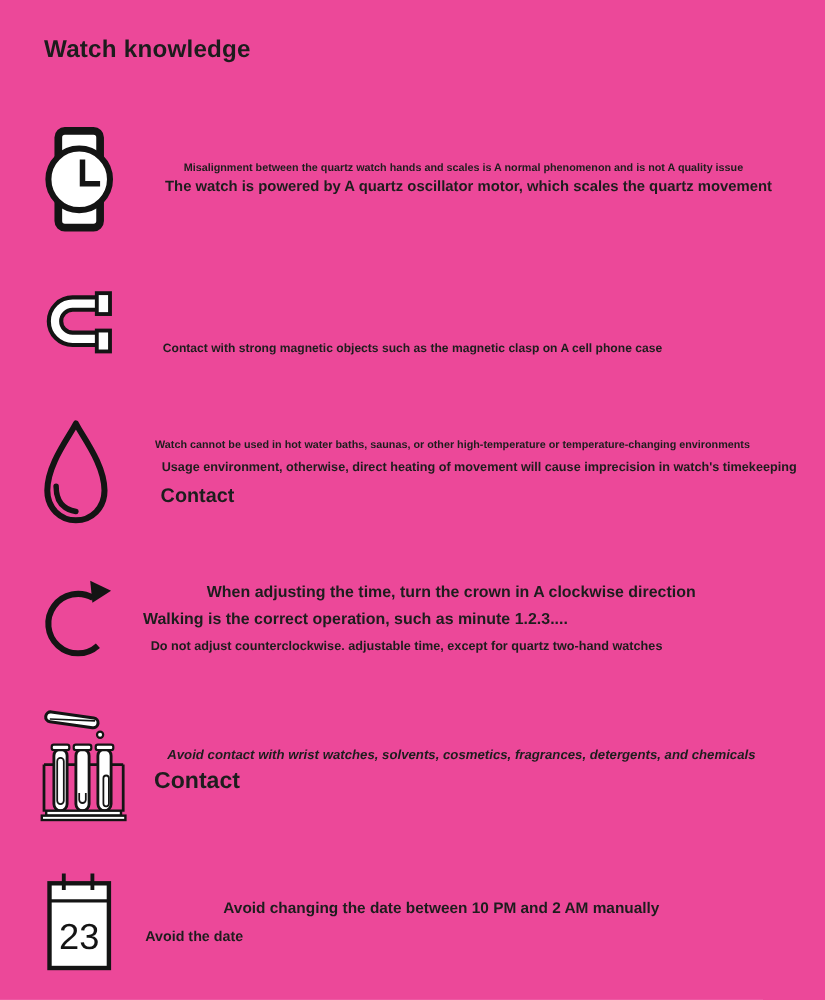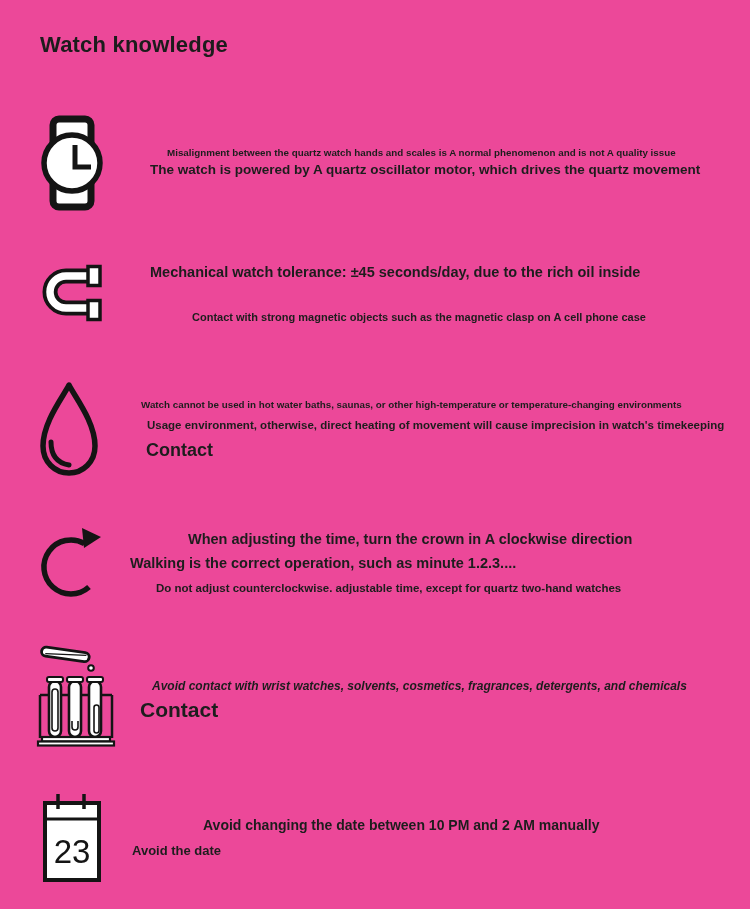--- a/index.html
+++ b/index.html
@@ -14,31 +14,31 @@
   .icon svg{display:block;}
 
   
   .i1{left:40px;top:115px;}
   .s1l1{left:167px;top:147px;font-size:9.8px;}
   .s1l2{left:150px;top:162px;font-size:13.5px;}
   
   .i2{left:38px;top:262px;}
   .s2l1{left:150px;top:264px;font-size:14.5px;}
   .s2l2{left:157px;top:287px;font-size:12.5px;}
-  .s2l3{left:148px;top:311px;font-size:11px;margin-left:44px;}
+  .s2l3{left:148px;top:311px;font-size:11px;}
   
   .i3{left:38px;top:380px;}
   .s3l1{left:141px;top:399px;font-size:9.8px;}
   .s3l2{left:147px;top:419px;font-size:11.5px;}
   .s3l3{left:146px;top:440px;font-size:18px;}
   
   .i4{left:40px;top:523px;}
   .s4l1{left:188px;top:531px;font-size:14.5px;}
   .s4l2{left:130px;top:555px;font-size:14.5px;}
-  .s4l3{left:156px;top:582px;font-size:11.5px;}
+  .s4l3{left:137px;top:582px;font-size:11.5px;}
   
   .i5{left:36px;top:645px;}
   .s5l1{left:152px;top:679px;font-size:12px;font-style:italic;}
   .s5l2{left:140px;top:698px;font-size:21px;}
   
   .i6{left:42px;top:792px;}
   .s6l1{left:203px;top:817px;font-size:14px;}
   .s6l2{left:132px;top:843px;font-size:13px;}
 </style>
 </head>
@@ -49,31 +49,30 @@
   <div class="abs ttl">Watch knowledge</div>
 
   <span class="icon i1">
     <svg width="64" height="96" viewBox="0 0 64 96">
       <rect x="13" y="4" width="38" height="88" rx="6" fill="#fff" stroke="#141414" stroke-width="7"></rect>
       <circle cx="32" cy="48" r="28" fill="#fff" stroke="#141414" stroke-width="5.5"></circle>
       <polyline points="35,30 35,52 51,52" fill="none" stroke="#141414" stroke-width="5"></polyline>
     </svg>
   </span>
   <div class="abs ln s1l1">Misalignment between the quartz watch hands and scales is A normal phenomenon and is not A quality issue</div>
-  <div class="abs ln s1l2">The watch is powered by A quartz oscillator motor, which drives the quartz movement</div>
+  <div class="abs ln s1l2">The watch is powered by A quartz oscillator motor, which scales the quartz movement</div>
 
   <span class="icon i2">
     <svg width="66" height="62" viewBox="0 0 66 62">
       <path d="M58,14 H28 A16,16 0 0 0 28,46 H58" fill="none" stroke="#141414" stroke-width="15"></path>
       <path d="M58,14 H28 A16,16 0 0 0 28,46 H58" fill="none" stroke="#ffffff" stroke-width="7.5"></path>
       <rect x="50" y="4.5" width="12" height="19" fill="#fff" stroke="#141414" stroke-width="3.5"></rect>
       <rect x="50" y="38.5" width="12" height="19" fill="#fff" stroke="#141414" stroke-width="3.5"></rect>
     </svg>
   </span>
-  <div class="abs ln s2l1">Mechanical watch tolerance: ±45 seconds/day, due to the rich oil inside</div>
   <div class="abs ln s2l3">Contact with strong magnetic objects such as the magnetic clasp on A cell phone case</div>
 
   <span class="icon i3">
     <svg width="62" height="98" viewBox="0 0 62 98">
       <path d="M31,5 C37,17 57,42 57,66 C57,82 45,93 31,93 C17,93 5,82 5,66 C5,42 25,17 31,5 Z" fill="none" stroke="#141414" stroke-width="5.5" stroke-linejoin="round"></path>
       <path d="M13,62 C13,75 19,83 31,85" fill="none" stroke="#141414" stroke-width="5" stroke-linecap="round"></path>
     </svg>
   </span>
   <div class="abs ln s3l2">Usage environment, otherwise, direct heating of movement will cause imprecision in watch's timekeeping</div>
   <div class="abs ln s3l1">Watch cannot be used in hot water baths, saunas, or other high-temperature or temperature-changing environments</div>

